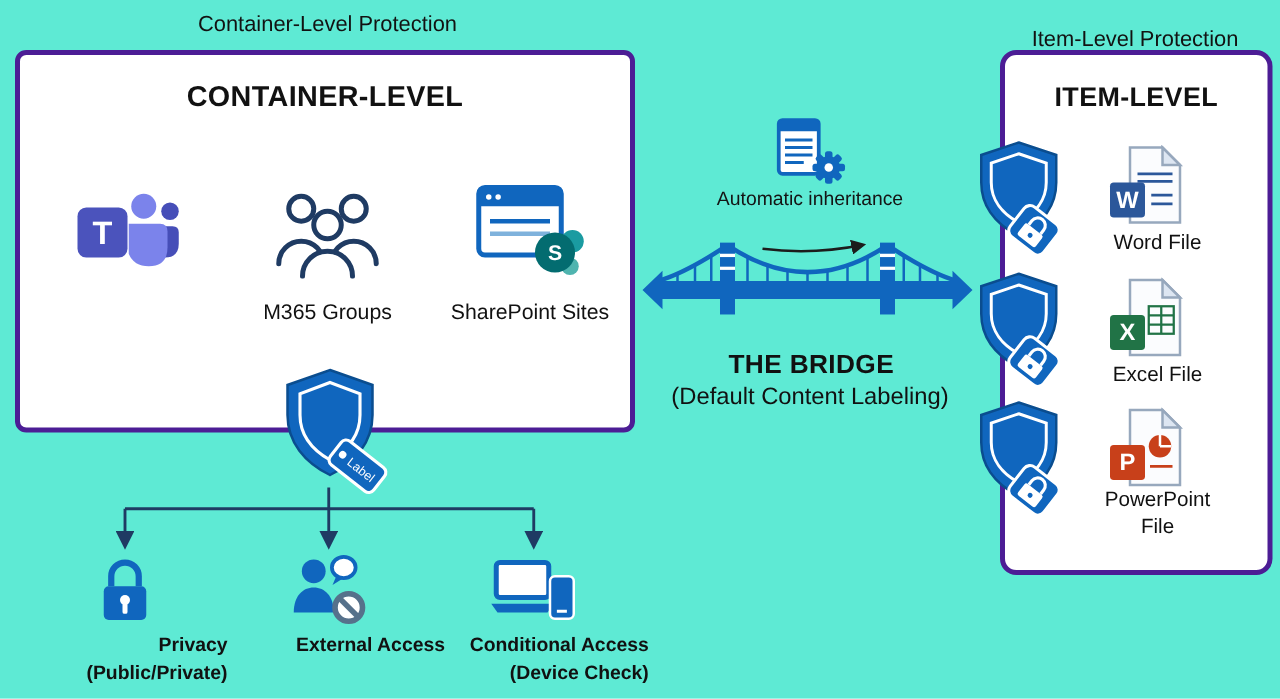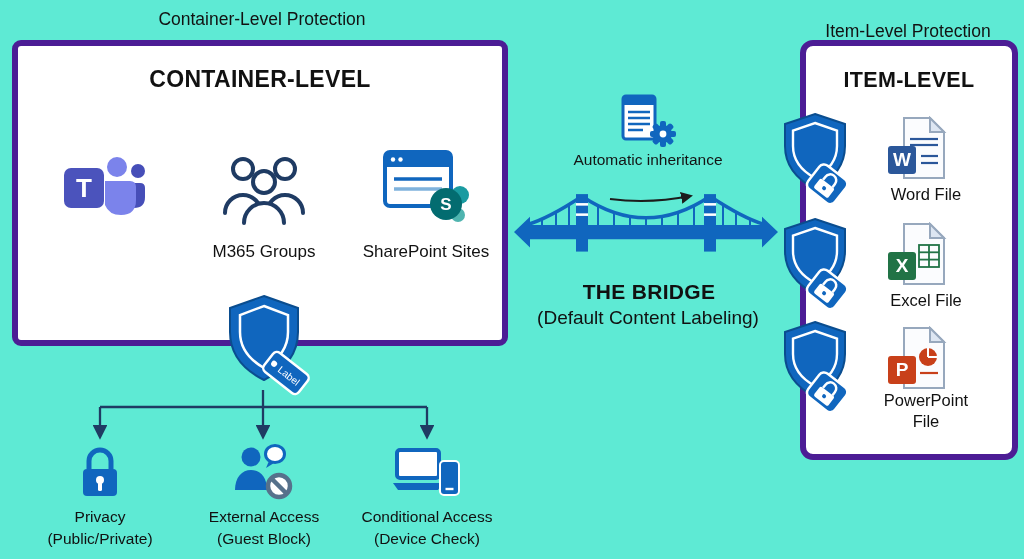--- a/index.html
+++ b/index.html
@@ -4,34 +4,34 @@
 <style>
   * { margin:0; padding:0; box-sizing:border-box; }
   html,body { background:#ffffff; }
   body { font-family:"Liberation Sans", sans-serif; color:#111; }
   .canvas { position:relative; width:1024px; height:559px; background:#5eead4; overflow:hidden; }
 
   .hdr { position:absolute; top:9px; font-size:17.5px; text-align:center; color:#121212; }
   .hdr-left  { left:62px;  width:400px; }
   .hdr-right { left:796px; width:224px;margin-top:12px; }
 
-  .panel { position:absolute; background:#fff; border:6px solid #4c1d95; border-radius:9px; }
+  .panel { position:absolute; background:#fff; border:4px solid #4c1d95; border-radius:9px; }
   .container-panel { left:12px; top:40px; width:496px; height:306px; }
   .item-panel      { left:800px; top:40px; width:218px; height:420px; border-radius:13px; }
   .panel-title { text-align:center; font-weight:bold; font-size:23px; padding-top:20px; letter-spacing:.3px; }
   .item-panel .panel-title { font-size:21.5px; padding-top:22px; }
 
   .panel-item { position:absolute; top:95px; width:150px; text-align:center; }
   .icon-box { display:flex; justify-content:center; align-items:flex-end; height:84px; }
   .item-label { margin-top:16px; font-size:17px; line-height:1.3; color:#111; }
 
   .abs { position:absolute; }
   svg { display:block; }
 
-  .ctl-label { position:absolute; text-align:center; font-size:15.5px; line-height:1.4; color:#111; }
+  .ctl-label { position:absolute; text-align:right; font-size:15.5px; line-height:1.4; color:#111;font-weight:bold; }
   .ctl-label .t { display:block; }
 
   .inherit-label { position:absolute; left:573px; top:150px; width:150px; text-align:center;
                    font-size:15.5px; line-height:1.32; color:#141414; }
   .bridge-title { position:absolute; left:515px; top:280px; width:268px; text-align:center;
                   font-size:21px; font-weight:bold; letter-spacing:.3px; }
   .bridge-sub   { position:absolute; left:498px; top:307px; width:300px; text-align:center; font-size:19px; }
 
   .file-label { position:absolute; text-align:center; font-size:16.5px; line-height:1.25; color:#111; }
 </style>
@@ -147,21 +147,20 @@
       <line x1="53.5" y1="45" x2="61.5" y2="45" stroke="#fff" stroke-width="2.4"></line>
     </svg>
   </div>
 
   <div class="ctl-label" style="left:18px; top:506px; width:164px;">
     <span class="t">Privacy</span>
     <span class="t">(Public/Private)</span>
   </div>
   <div class="ctl-label" style="left:172px; top:506px; width:184px;">
     <span class="t">External Access</span>
-    <span class="t">(Guest Block)</span>
   </div>
   <div class="ctl-label" style="left:335px; top:506px; width:184px;">
     <span class="t">Conditional Access</span>
     <span class="t">(Device Check)</span>
   </div>
 
   <div class="abs" style="left:617px; top:94px;">
     <svg width="62" height="58" viewBox="0 0 62 58">
       <rect x="6" y="2" width="32" height="43" rx="3" fill="#fff" stroke="#1066BE" stroke-width="3"></rect>
       <path d="M9 2 H35 Q38 2 38 5 V11 H6 V5 Q6 2 9 2 Z" fill="#1066BE"></path>

